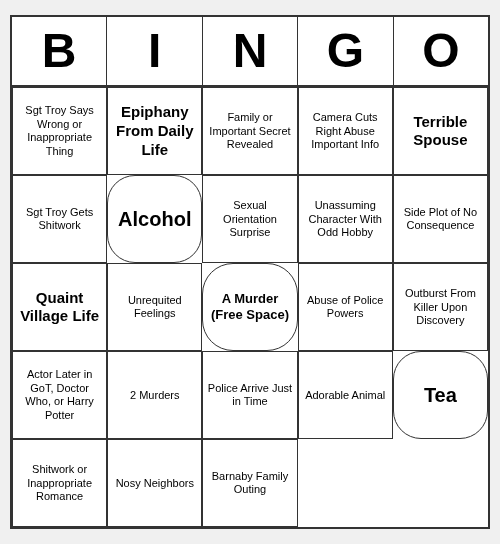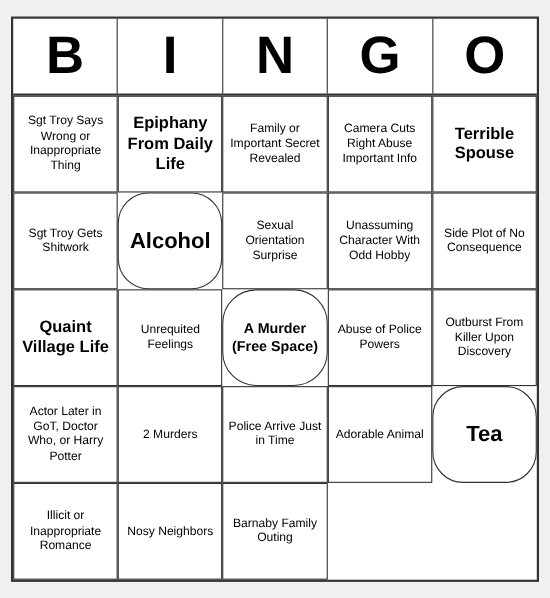--- a/index.html
+++ b/index.html
@@ -90,17 +90,17 @@
       <div class="bingo-cell medium-text">Quaint Village Life</div>
       <div class="bingo-cell">Unrequited Feelings</div>
       <div class="bingo-cell free-space">A Murder (Free Space)</div>
       <div class="bingo-cell">Abuse of Police Powers</div>
       <div class="bingo-cell">Outburst From Killer Upon Discovery</div>
       <div class="bingo-cell">Actor Later in GoT, Doctor Who, or Harry Potter</div>
       <div class="bingo-cell">2 Murders</div>
       <div class="bingo-cell">Police Arrive Just in Time</div>
       <div class="bingo-cell">Adorable Animal</div>
       <div class="bingo-cell large-text">Tea</div>
-      <div class="bingo-cell">Illicit or Inappropriate Romance</div>
+      <div class="bingo-cell">Shitwork or Inappropriate Romance</div>
       <div class="bingo-cell">Nosy Neighbors</div>
       <div class="bingo-cell">Barnaby Family Outing</div>
     </div>
 </div>
 
 </body></html>

